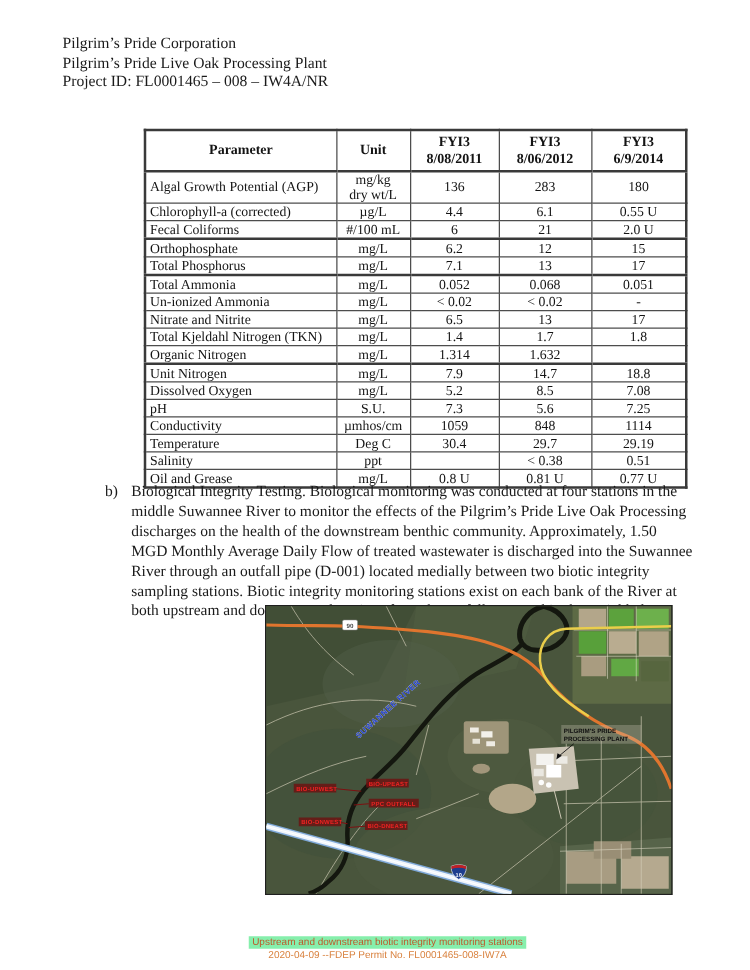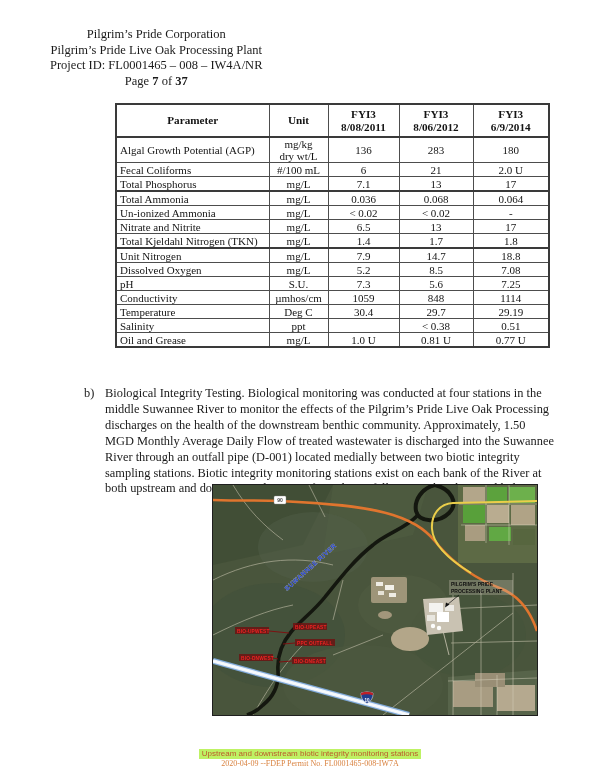--- a/index.html
+++ b/index.html
@@ -1,21 +1,21 @@
 <!DOCTYPE html>
 <html><head>
 <meta charset="utf-8">
 <style>
   html,body{margin:0;padding:0;}
   body{
     width:600px;height:776px;position:relative;background:#ffffff;
     font-family:"Liberation Serif", serif;color:#1a1a1a;overflow:hidden;
   }
   
-  .doc-header{position:absolute;left:50px;top:27px;font-size:12.5px;line-height:15.6px;text-align:center;}
+  .doc-header{position:absolute;left:50px;top:27px;font-size:12.5px;line-height:15.6px;}
   .doc-header .bold{font-weight:bold;}
   
   .tbl-wrap{position:absolute;left:115px;top:103px;}
   table.params{border-collapse:collapse;table-layout:fixed;width:433px;
     font-size:11px;color:#141414;}
   table.params th, table.params td{border:1px solid #4d4d4d;overflow:hidden;}
   table.params{border:2px solid #3a3a3a;padding-left:37px;}
   table.params thead th{
     font-weight:bold;text-align:center;vertical-align:middle;height:29px;
     line-height:13px;border-bottom:2px solid #3a3a3a;padding:1px 2px;font-size:11.2px;}
@@ -38,21 +38,20 @@
   .caption .hl{display:inline-block;padding:0 3px;}
   .svgtext{font-family:"Liberation Sans", sans-serif;}
 </style>
 </head>
 <body>
 
 <div class="doc-header">
   <div>Pilgrim’s Pride Corporation</div>
   <div>Pilgrim’s Pride Live Oak Processing Plant</div>
   <div>Project ID: FL0001465 – 008 – IW4A/NR</div>
-  <div><span>Page</span>&nbsp;<span class="bold">7</span>&nbsp;<span>of</span>&nbsp;<span class="bold">37</span></div>
 </div>
 
 <div class="tbl-wrap">
   <table class="params">
     <colgroup>
       <col style="width:153px">
         <col style="width:59px">
         <col style="width:71px">
         <col style="width:74px">
         <col style="width:76px">
@@ -78,39 +77,53 @@
     <tbody>
         <tr>
           <td class="pcol">Algal Growth Potential (AGP)</td>
           <td class="ccol">mg/kg
 dry wt/L</td>
           <td class="ccol">136</td>
           <td class="ccol">283</td>
           <td class="ccol">180</td>
         </tr>
         <tr>
+          <td class="pcol">Chlorophyll-a (corrected)</td>
+          <td class="ccol">µg/L</td>
+          <td class="ccol">4.4</td>
+          <td class="ccol">6.1</td>
+          <td class="ccol">0.55 U</td>
+        </tr>
+        <tr>
           <td class="pcol">Fecal Coliforms</td>
           <td class="ccol">#/100 mL</td>
           <td class="ccol">6</td>
           <td class="ccol">21</td>
           <td class="ccol">2.0 U</td>
         </tr>
+        <tr class="sep">
+          <td class="pcol">Orthophosphate</td>
+          <td class="ccol">mg/L</td>
+          <td class="ccol">6.2</td>
+          <td class="ccol">12</td>
+          <td class="ccol">15</td>
+        </tr>
         <tr>
           <td class="pcol">Total Phosphorus</td>
           <td class="ccol">mg/L</td>
           <td class="ccol">7.1</td>
           <td class="ccol">13</td>
           <td class="ccol">17</td>
         </tr>
         <tr class="sep">
           <td class="pcol">Total Ammonia</td>
           <td class="ccol">mg/L</td>
-          <td class="ccol">0.036</td>
+          <td class="ccol">0.052</td>
           <td class="ccol">0.068</td>
-          <td class="ccol">0.064</td>
+          <td class="ccol">0.051</td>
         </tr>
         <tr>
           <td class="pcol">Un-ionized Ammonia</td>
           <td class="ccol">mg/L</td>
           <td class="ccol">&lt; 0.02</td>
           <td class="ccol">&lt; 0.02</td>
           <td class="ccol">-</td>
         </tr>
         <tr>
           <td class="pcol">Nitrate and Nitrite</td>
@@ -118,20 +131,27 @@
           <td class="ccol">6.5</td>
           <td class="ccol">13</td>
           <td class="ccol">17</td>
         </tr>
         <tr>
           <td class="pcol">Total Kjeldahl Nitrogen (TKN)</td>
           <td class="ccol">mg/L</td>
           <td class="ccol">1.4</td>
           <td class="ccol">1.7</td>
           <td class="ccol">1.8</td>
+        </tr>
+        <tr>
+          <td class="pcol">Organic Nitrogen</td>
+          <td class="ccol">mg/L</td>
+          <td class="ccol">1.314</td>
+          <td class="ccol">1.632</td>
+          <td class="ccol"></td>
         </tr>
         <tr class="sep">
           <td class="pcol">Unit Nitrogen</td>
           <td class="ccol">mg/L</td>
           <td class="ccol">7.9</td>
           <td class="ccol">14.7</td>
           <td class="ccol">18.8</td>
         </tr>
         <tr>
           <td class="pcol">Dissolved Oxygen</td>
@@ -164,21 +184,21 @@
         <tr>
           <td class="pcol">Salinity</td>
           <td class="ccol">ppt</td>
           <td class="ccol"></td>
           <td class="ccol">&lt; 0.38</td>
           <td class="ccol">0.51</td>
         </tr>
         <tr>
           <td class="pcol">Oil and Grease</td>
           <td class="ccol">mg/L</td>
-          <td class="ccol">1.0 U</td>
+          <td class="ccol">0.8 U</td>
           <td class="ccol">0.81 U</td>
           <td class="ccol">0.77 U</td>
         </tr>
       </tbody>
   </table>
 </div>
 
 <div class="para">
   <div class="marker">b)</div>
   <div class="ptext">Biological Integrity Testing.  Biological monitoring was conducted at four stations in the middle Suwannee River to monitor the effects of the Pilgrim’s Pride Live Oak Processing discharges on the health of the downstream benthic community. Approximately, 1.50 MGD Monthly Average Daily Flow of treated wastewater is discharged into the Suwannee River through an outfall pipe (D-001) located medially between two biotic integrity sampling stations. Biotic integrity monitoring stations exist on each bank of the River at both upstream and downstream locations from the outfall, as noted in the aerial below.</div>
@@ -310,15 +330,15 @@
     <text x="84" y="159.5">PPC OUTFALL</text>
     <rect x="26" y="169" width="34" height="7" fill="#6e1010" opacity="0.8"></rect>
     <text x="28" y="174.5">BIO-DNWEST</text>
     <rect x="79" y="172" width="34" height="7" fill="#6e1010" opacity="0.8"></rect>
     <text x="81" y="177.5">BIO-DNEAST</text>
   </g>
 </svg>
 </div>
 
 <div class="caption">
-  <span class="hl" style="background:#bef264;color:#bc5a2c;">Upstream and downstream biotic integrity monitoring stations</span><br>
-  <span style="color:#d9823f;font-family:Liberation Serif, serif;">2020-04-09 --FDEP Permit No. FL0001465-008-IW7A</span>
+  <span class="hl" style="background:#86efac;color:#bc5a2c;">Upstream and downstream biotic integrity monitoring stations</span><br>
+  <span style="color:#d9823f;">2020-04-09 --FDEP Permit No. FL0001465-008-IW7A</span>
 </div>
 
 </body></html>

